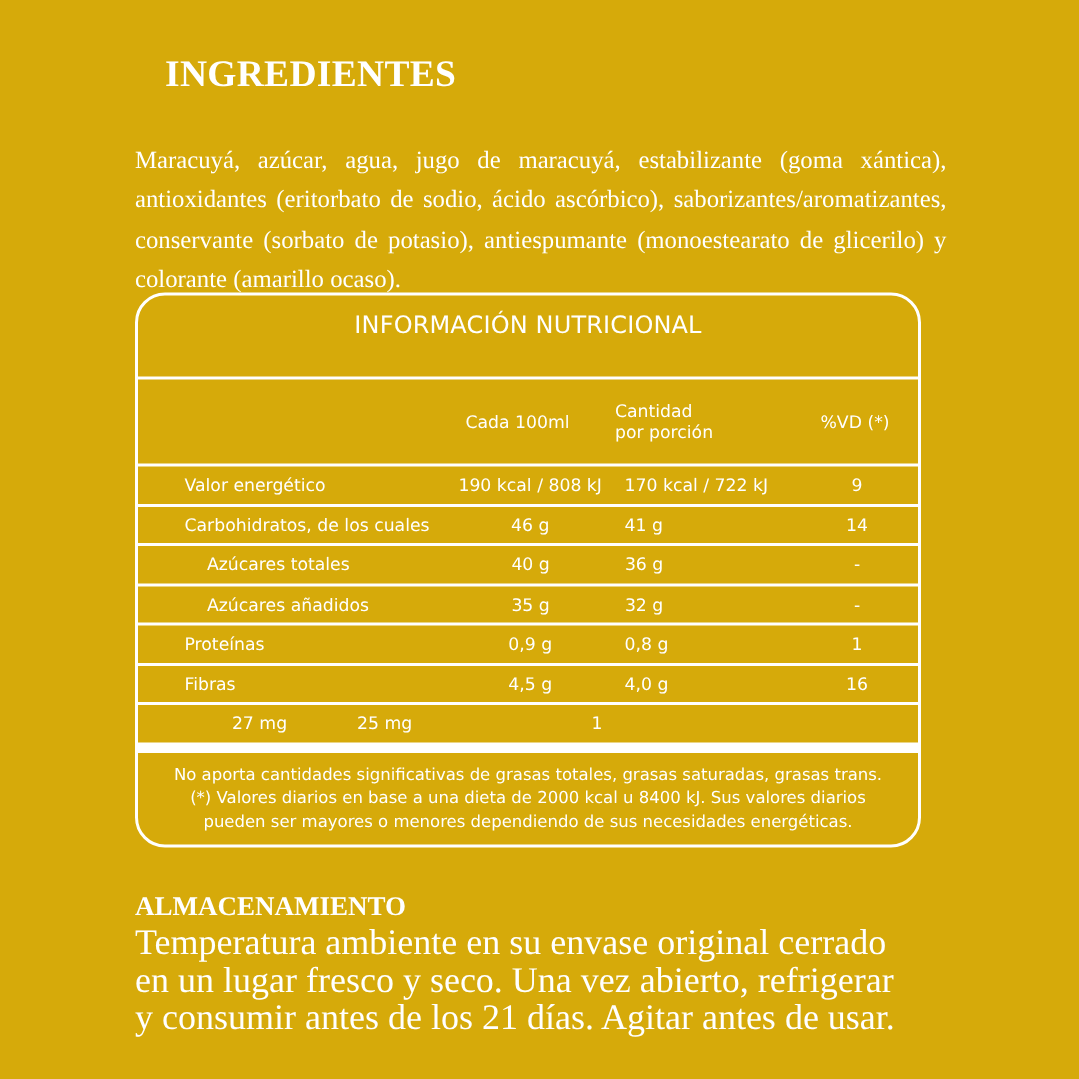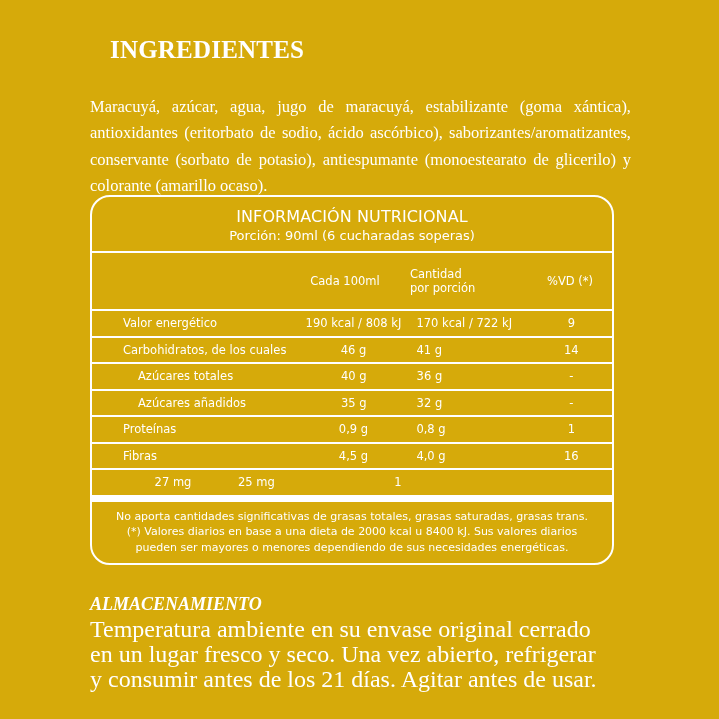--- a/index.html
+++ b/index.html
@@ -45,37 +45,36 @@
     border-top: 2px solid #ffffff; font-size: 11.5px; padding-left: 16px;
   }
   .row.first { border-top: 2px solid #ffffff; }
   .row.sub .c0 { padding-left: 30px; }
   .thick { height: 7px; background: #ffffff; }
   .nutri-foot {
     text-align: center; font-size: 11px; line-height: 15.5px; padding-top: 7px;
   }
   .section-title {
     position: absolute; left: 90px; top: 594px;
-    font-family: "Liberation Serif", serif; font-weight: bold; font-size: 18px; font-style: italic;
+    font-family: "Liberation Serif", serif; font-weight: bold; font-size: 18px;
   }
   .storage {
     position: absolute; left: 90px; top: 617px; width: 520px;
     font-family: "Liberation Serif", serif; font-size: 24px; line-height: 25px;
   }
 </style>
 </head>
 <body>
 
 <div class="title">INGREDIENTES</div>
 <div class="ingredients">Maracuyá, azúcar, agua, jugo de maracuyá, estabilizante (goma xántica), antioxidantes (eritorbato de sodio, ácido ascórbico), saborizantes/aromatizantes, conservante (sorbato de potasio), antiespumante (monoestearato de glicerilo) y colorante (amarillo ocaso).</div>
 
 <div class="nutri-box">
   <div class="nutri-head">
     <div class="nutri-title">INFORMACIÓN NUTRICIONAL</div>
-    <div class="nutri-portion">Porción: 90ml (6 cucharadas soperas)</div>
   </div>
   <div class="hline"></div>
   <div class="col-head">
     <div class="cell c0"></div>
     <div class="cell c1">Cada 100ml</div>
     <div class="cell c2">
       <div>Cantidad</div>
       <div>por porción</div>
     </div>
     <div class="cell c3">%VD (*)</div>

